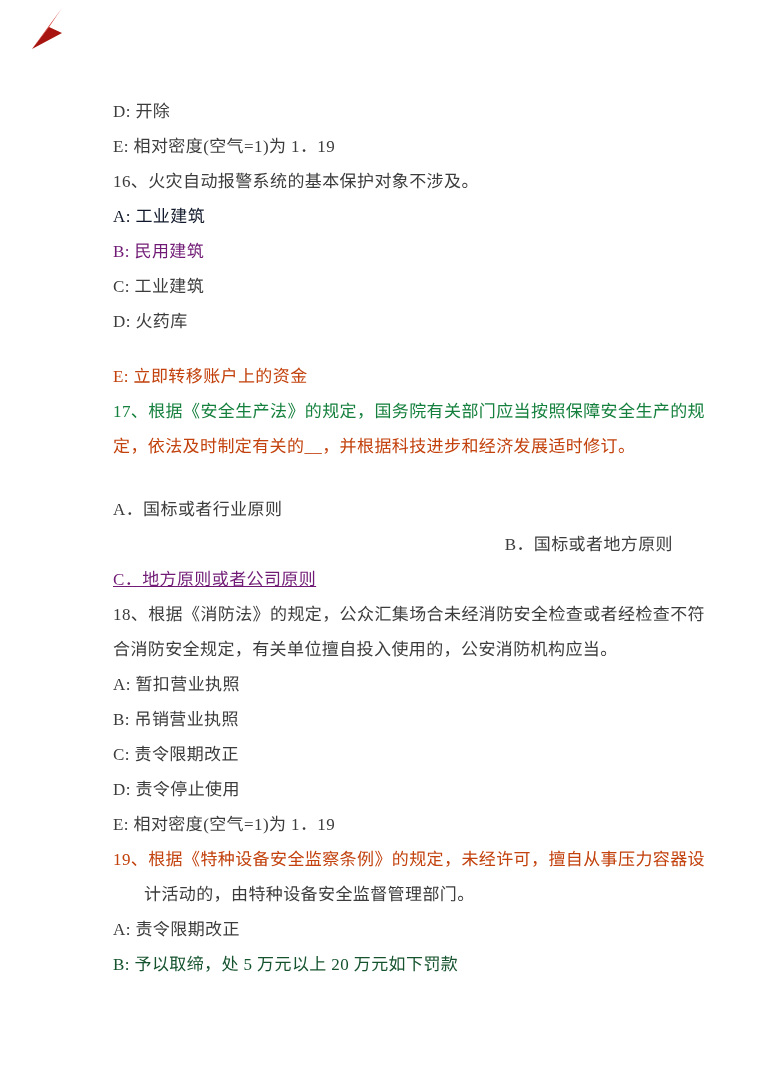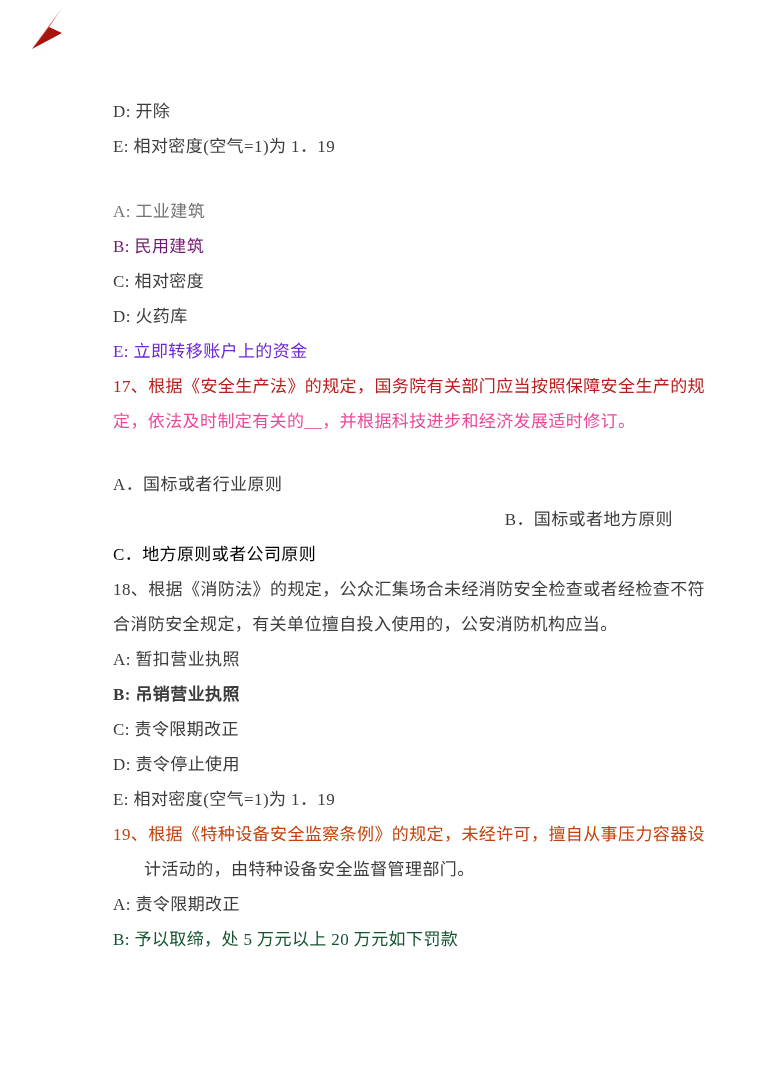--- a/index.html
+++ b/index.html
@@ -44,34 +44,35 @@
 <div class="page" style="background: rgb(255, 255, 255);">
 
   <svg class="logo" viewBox="0 0 37 45" aria-hidden="true">
     <polygon id="plane-body" points="5,43 35,2 22,21" fill="#cf221b"></polygon>
     <polygon id="plane-wing" points="5,43 22,21 35,27" fill="#a8140f"></polygon>
   </svg>
 
   <div class="content" id="document-text">
       <div class="line" style="color: rgb(60, 60, 60);">D: 开除</div>
       <div class="line" style="color: rgb(60, 60, 60);">E: 相对密度(空气=1)为 1．19</div>
-      <div class="line" style="color: #737373; margin-top: 30px;">A: 工业建筑</div>
+      <div class="line" style="color: rgb(60, 60, 60);">16、火灾自动报警系统的基本保护对象不涉及。</div>
+      <div class="line" style="color: #0f172a;">A: 工业建筑</div>
       <div class="line" style="color: #701a75;">B: 民用建筑</div>
-      <div class="line" style="color: rgb(60, 60, 60);">C: 相对密度</div>
+      <div class="line" style="color: rgb(60, 60, 60);">C: 工业建筑</div>
       <div class="line" style="color: rgb(60, 60, 60);">D: 火药库</div>
-      <div class="line" style="color: #6d28d9;">E: 立即转移账户上的资金</div>
-      <div class="line" style="color: #b91c1c; text-align: right;">17、根据《安全生产法》的规定，国务院有关部门应当按照保障安全生产的规</div>
-      <div class="line" style="color: #ec4899;">定，依法及时制定有关的__，并根据科技进步和经济发展适时修订。</div>
+      <div class="line" style="color: #c2410c; margin-top: 20px;">E: 立即转移账户上的资金</div>
+      <div class="line" style="color: #15803d; text-align: right;">17、根据《安全生产法》的规定，国务院有关部门应当按照保障安全生产的规</div>
+      <div class="line" style="color: #c2410c;">定，依法及时制定有关的__，并根据科技进步和经济发展适时修订。</div>
       <div class="line" style="color: rgb(60, 60, 60); margin-top: 28px;">A．国标或者行业原则</div>
       <div class="line" style="color: rgb(60, 60, 60); text-align: right;">B．国标或者地方原则</div>
-      <div class="line" style="color: #000000;">C．地方原则或者公司原则</div>
+      <div class="line" style="color: #701a75; text-decoration: underline;">C．地方原则或者公司原则</div>
       <div class="line" style="color: rgb(60, 60, 60);">18、根据《消防法》的规定，公众汇集场合未经消防安全检查或者经检查不符</div>
       <div class="line" style="color: rgb(60, 60, 60);">合消防安全规定，有关单位擅自投入使用的，公安消防机构应当。</div>
       <div class="line" style="color: rgb(60, 60, 60);">A: 暂扣营业执照</div>
-      <div class="line" style="color: rgb(60, 60, 60); font-weight: bold;">B: 吊销营业执照</div>
+      <div class="line" style="color: rgb(60, 60, 60);">B: 吊销营业执照</div>
       <div class="line" style="color: rgb(60, 60, 60);">C: 责令限期改正</div>
       <div class="line" style="color: rgb(60, 60, 60);">D: 责令停止使用</div>
       <div class="line" style="color: rgb(60, 60, 60);">E: 相对密度(空气=1)为 1．19</div>
       <div class="line" style="color: #c2410c; text-align: right;">19、根据《特种设备安全监察条例》的规定，未经许可，擅自从事压力容器设</div>
       <div class="line" style="color: rgb(60, 60, 60); margin-left: 31px;">计活动的，由特种设备安全监督管理部门。</div>
       <div class="line" style="color: rgb(60, 60, 60);">A: 责令限期改正</div>
       <div class="line" style="color: #14532d;">B: 予以取缔，处 5 万元以上 20 万元如下罚款</div>
     </div>
 
 </div>

